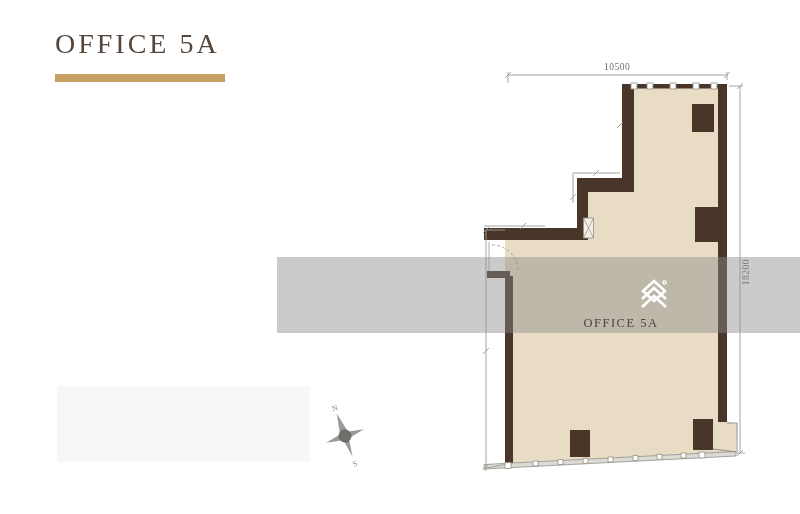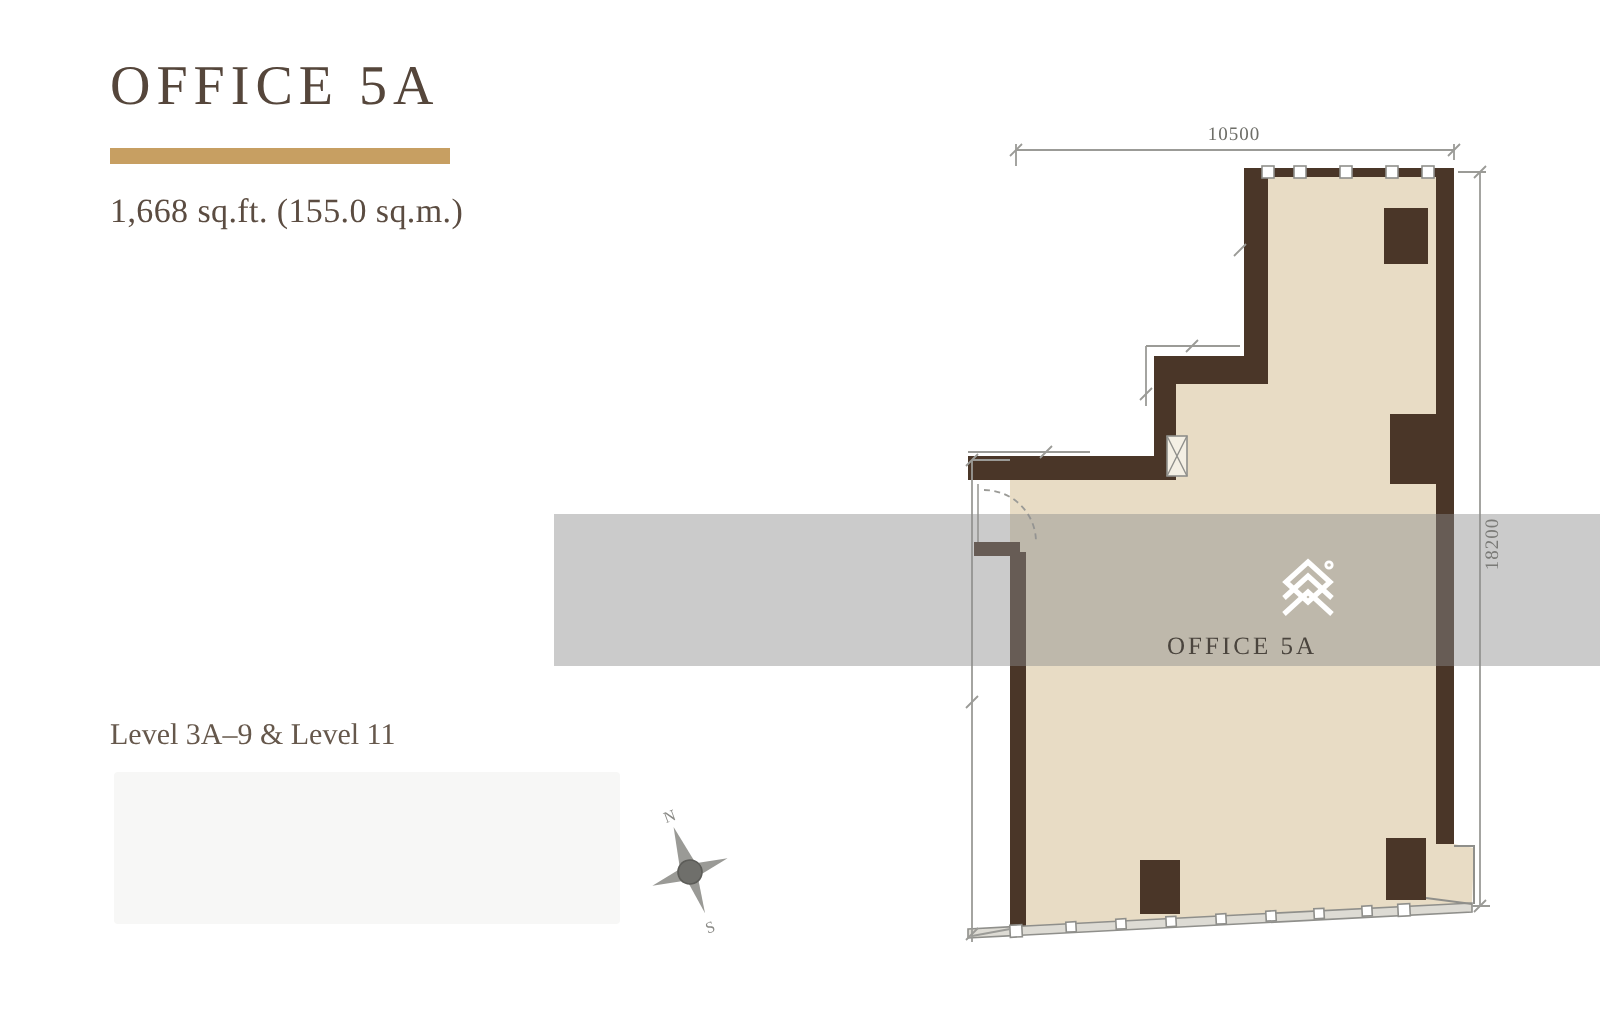--- a/index.html
+++ b/index.html
@@ -109,17 +109,15 @@
       <polygon points="345,412 349,432 345,458 341,432" fill="#9a9a96"></polygon>
       <polygon points="325,436 345,432 365,436 345,440" fill="#9a9a96"></polygon>
       <circle cx="345" cy="436" r="6" fill="#6f6f6b" stroke="#5c5c58" stroke-width="0.8"></circle>
       <text class="compass-letter" x="345" y="409" text-anchor="middle">N</text>
       <text class="compass-letter" x="345" y="468" text-anchor="middle">S</text>
     </g>
   </svg>
 
   <div id="title" class="abs">OFFICE 5A</div>
   <div id="gold-rule" class="abs"></div>
-  <div id="area-text" class="abs">1,668 sq.ft. (155.0 sq.m.)</div>
-  <div id="levels-text" class="abs">Level 3A–9 &amp; Level 11</div>
   <div id="keyplan-placeholder" class="abs"></div>
 
 </div>
 
 </body></html>

